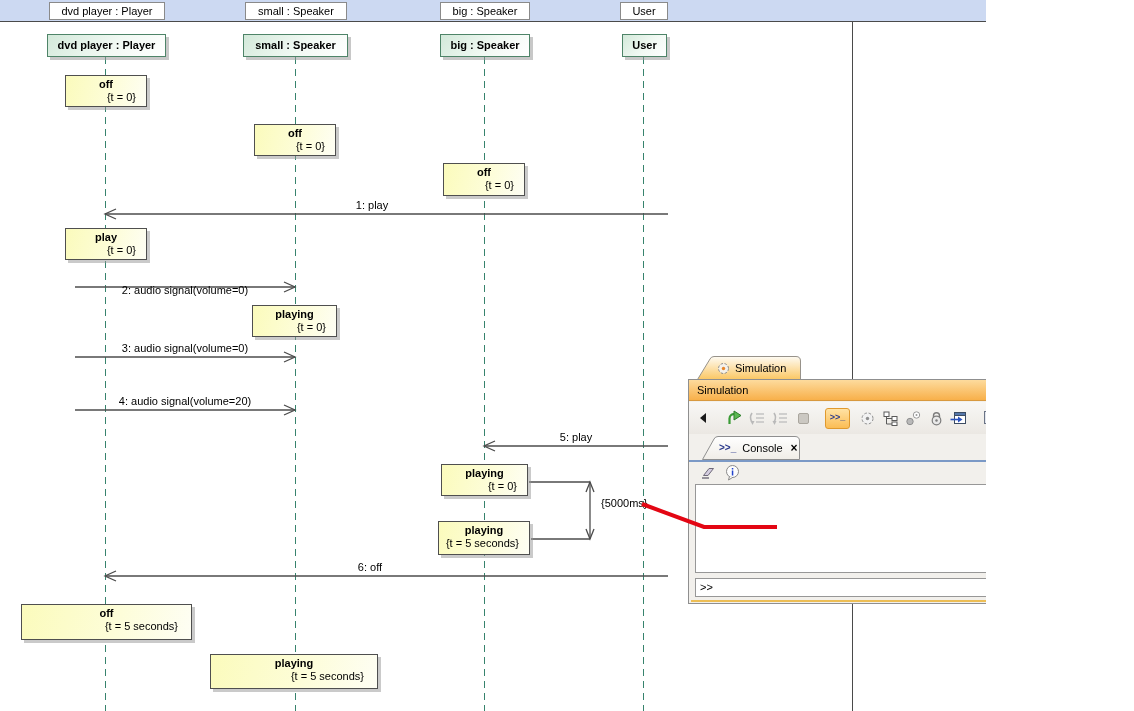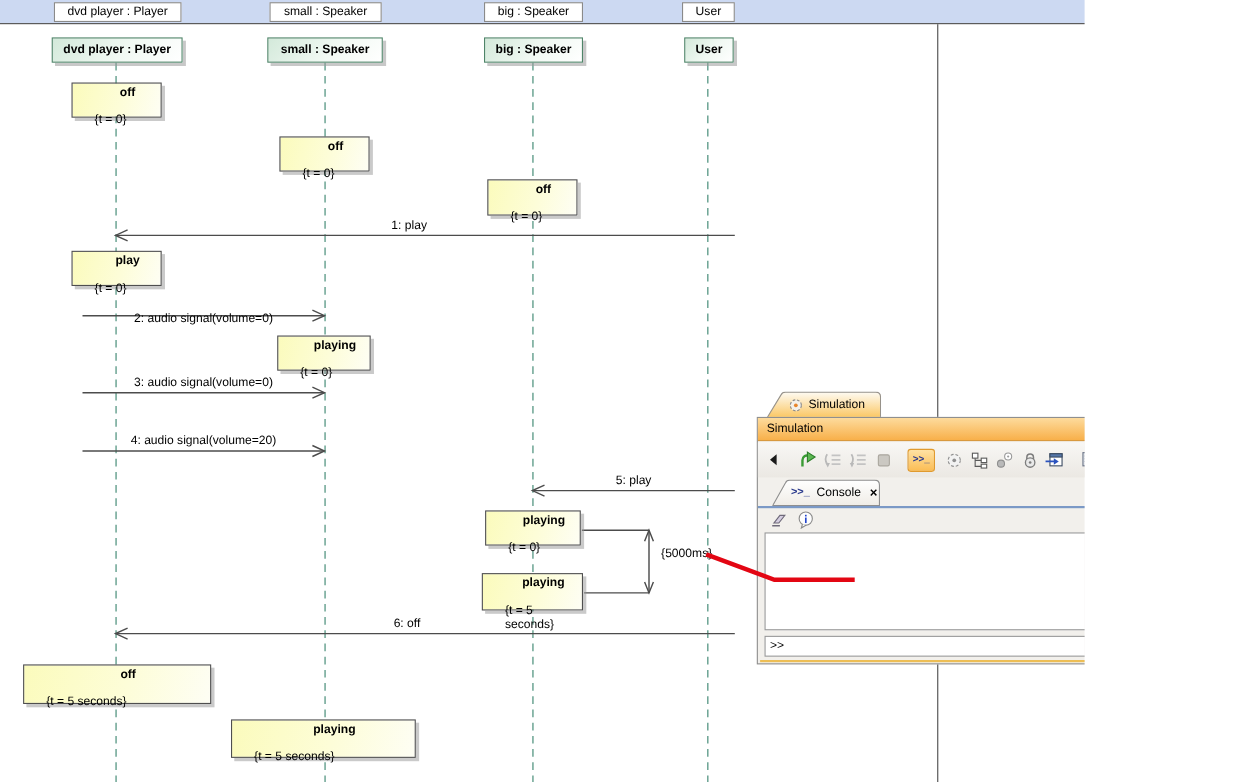--- a/index.html
+++ b/index.html
@@ -16,23 +16,23 @@
   .h1{left:49px;width:114px}.h2{left:245px;width:100px}.h3{left:440px;width:88px}.h4{left:620px;width:46px}
 
   .head{position:absolute;top:34px;height:21px;border:1px solid #4e8468;
         background:linear-gradient(135deg,#d3e9da 0%,#f1f9f3 55%,#ffffff 100%);
         box-shadow:3px 3px 0 rgba(155,155,155,.55);font-weight:bold;font-size:11px;
         line-height:21px;text-align:center;z-index:2;}
   .hd1{left:47px;width:117px}.hd2{left:243px;width:103px}.hd3{left:440px;width:88px}.hd4{left:622px;width:43px}
 
   .state{position:absolute;border:1px solid #4f4f4f;border-radius:0;
          background:linear-gradient(105deg,#fbfbbc 0%,#fdfdd8 55%,#fefef4 100%);
-         box-shadow:3px 3px 0 rgba(150,150,150,.5);z-index:2;padding-top:1px;box-sizing:border-box;padding-left:20px;}
+         box-shadow:3px 3px 0 rgba(150,150,150,.5);z-index:2;padding-top:1px;box-sizing:border-box;}
   .state .nm{font-weight:bold;font-size:11px;text-align:center;line-height:14px;}
-  .state .ct{font-size:11px;padding-right:10px;line-height:13px;margin-top:12px;}
+  .state .ct{font-size:11px;text-align:right;padding-right:10px;line-height:13px;}
   .state.wide .ct{padding-right:13px;}
   .s1{left:65px;top:75px;width:82px;height:32px}
   .s2{left:254px;top:124px;width:82px;height:32px}
   .s3{left:443px;top:163px;width:82px;height:33px}
   .s4{left:65px;top:228px;width:82px;height:32px}
   .s5{left:252px;top:305px;width:85px;height:32px}
   .s6{left:441px;top:464px;width:87px;height:32px}
   .s7{left:438px;top:521px;width:92px;height:34px}
   .s8{left:21px;top:604px;width:171px;height:36px}
   .s9{left:210px;top:654px;width:168px;height:35px}

